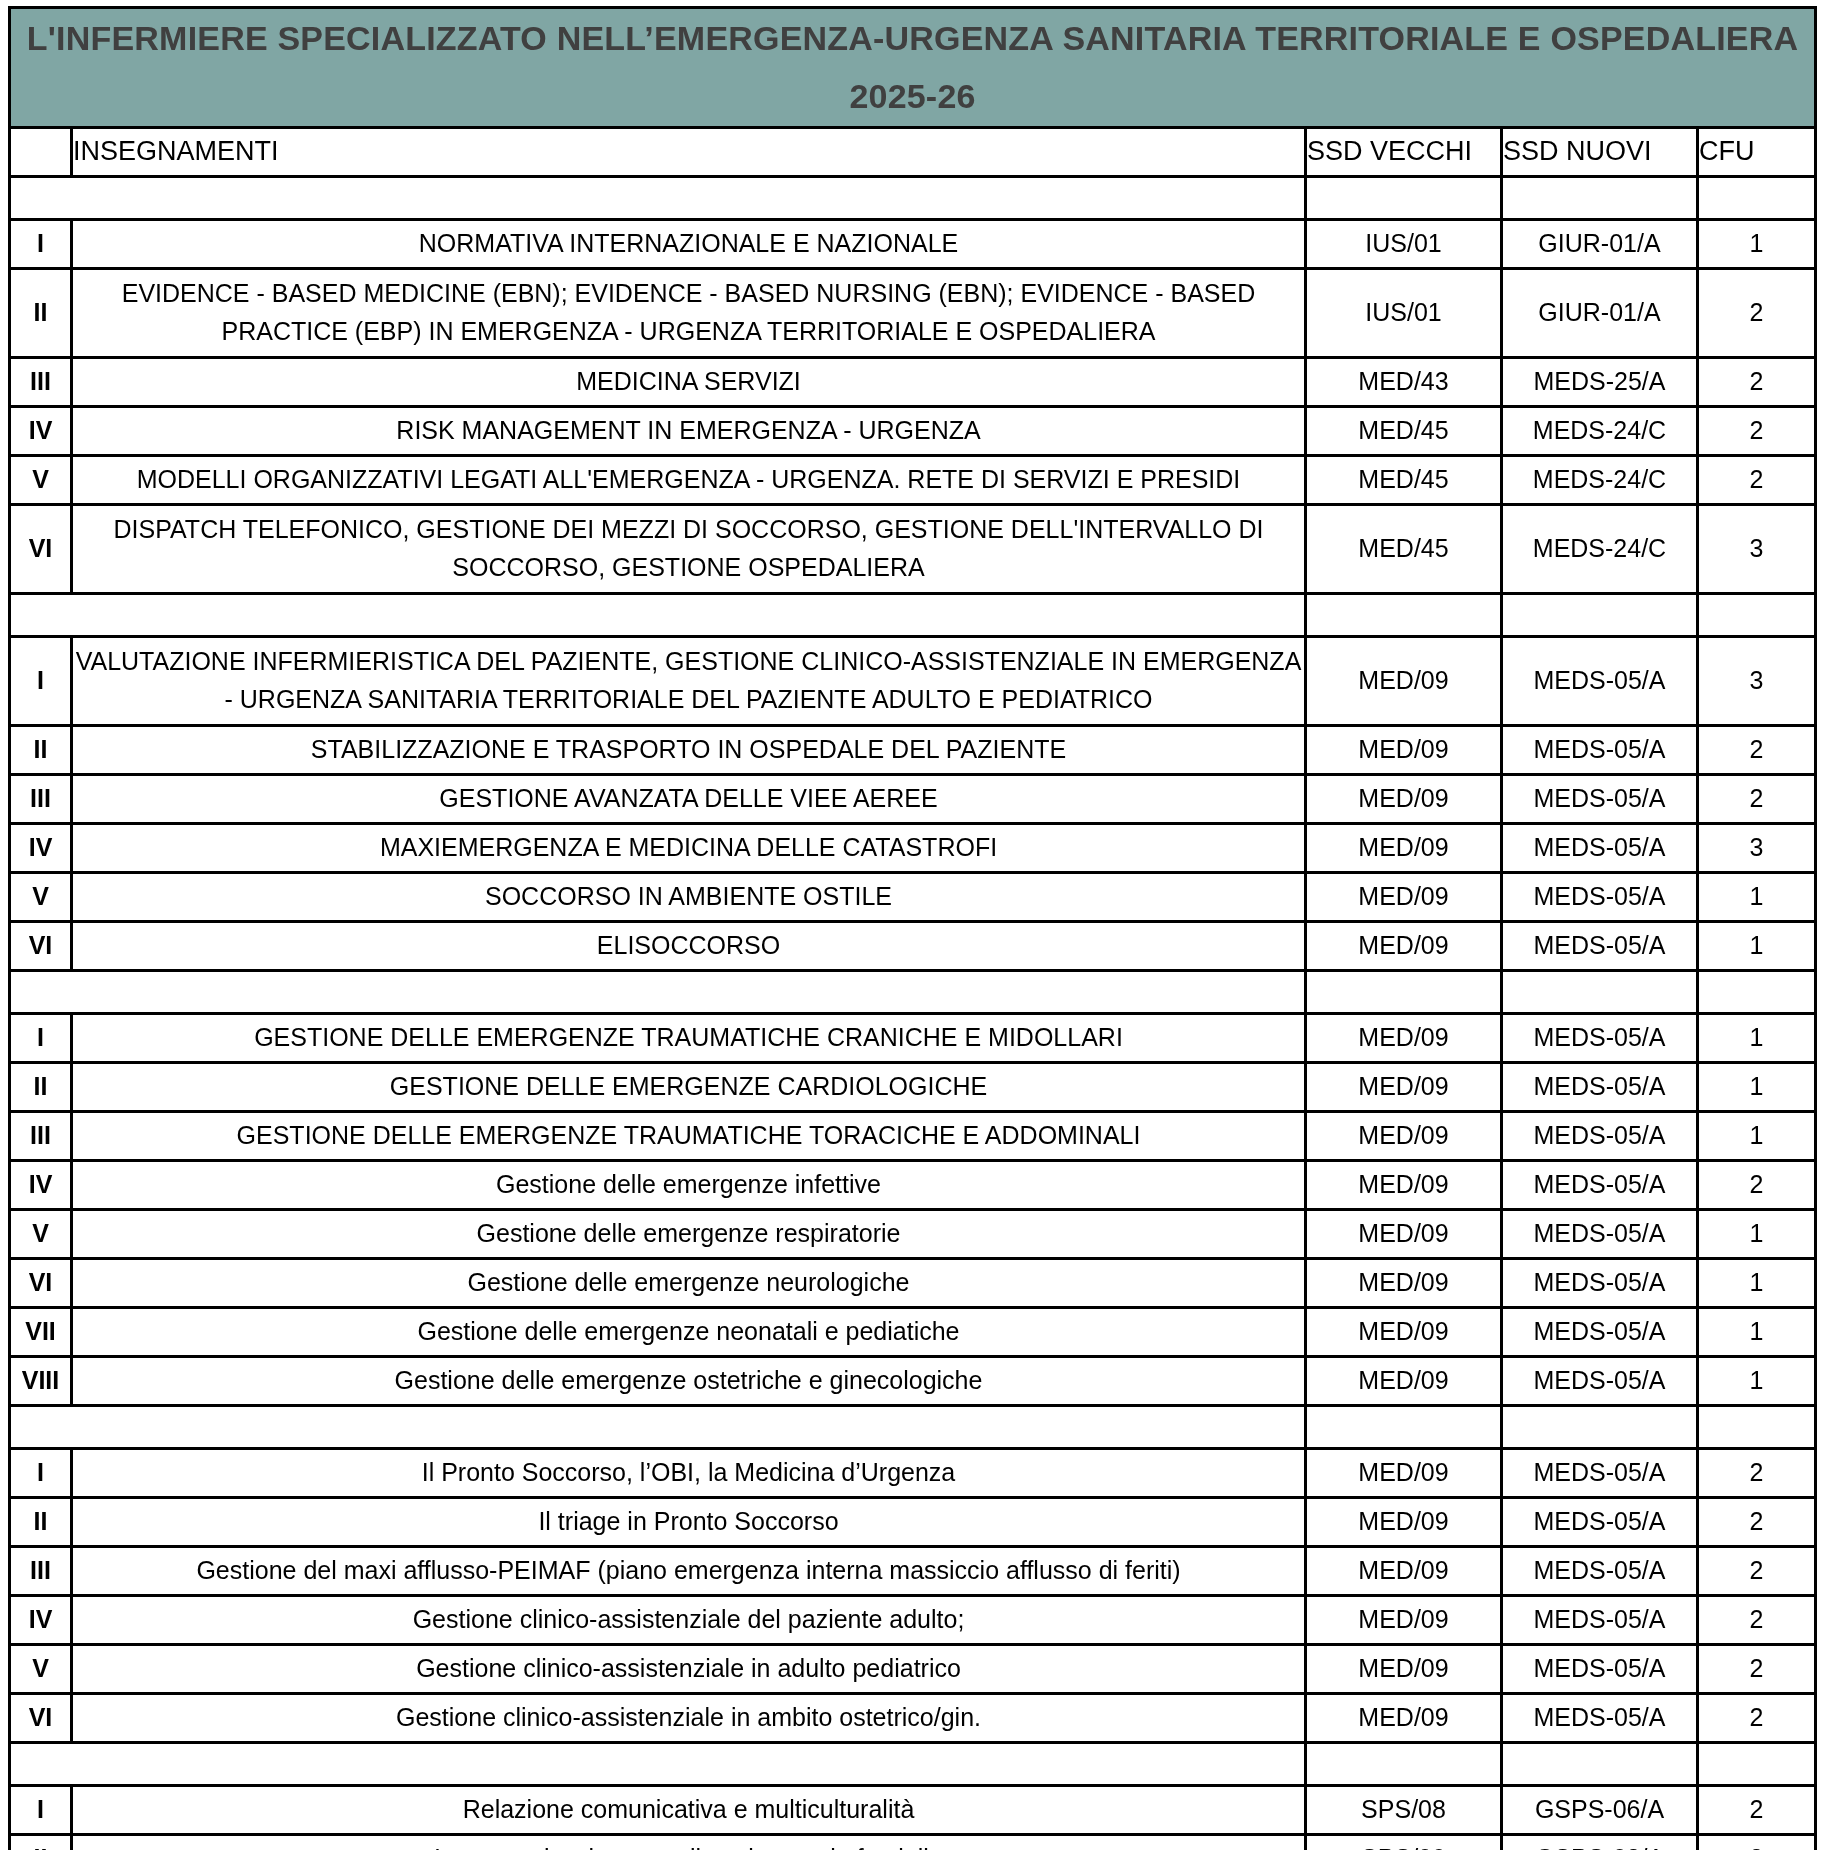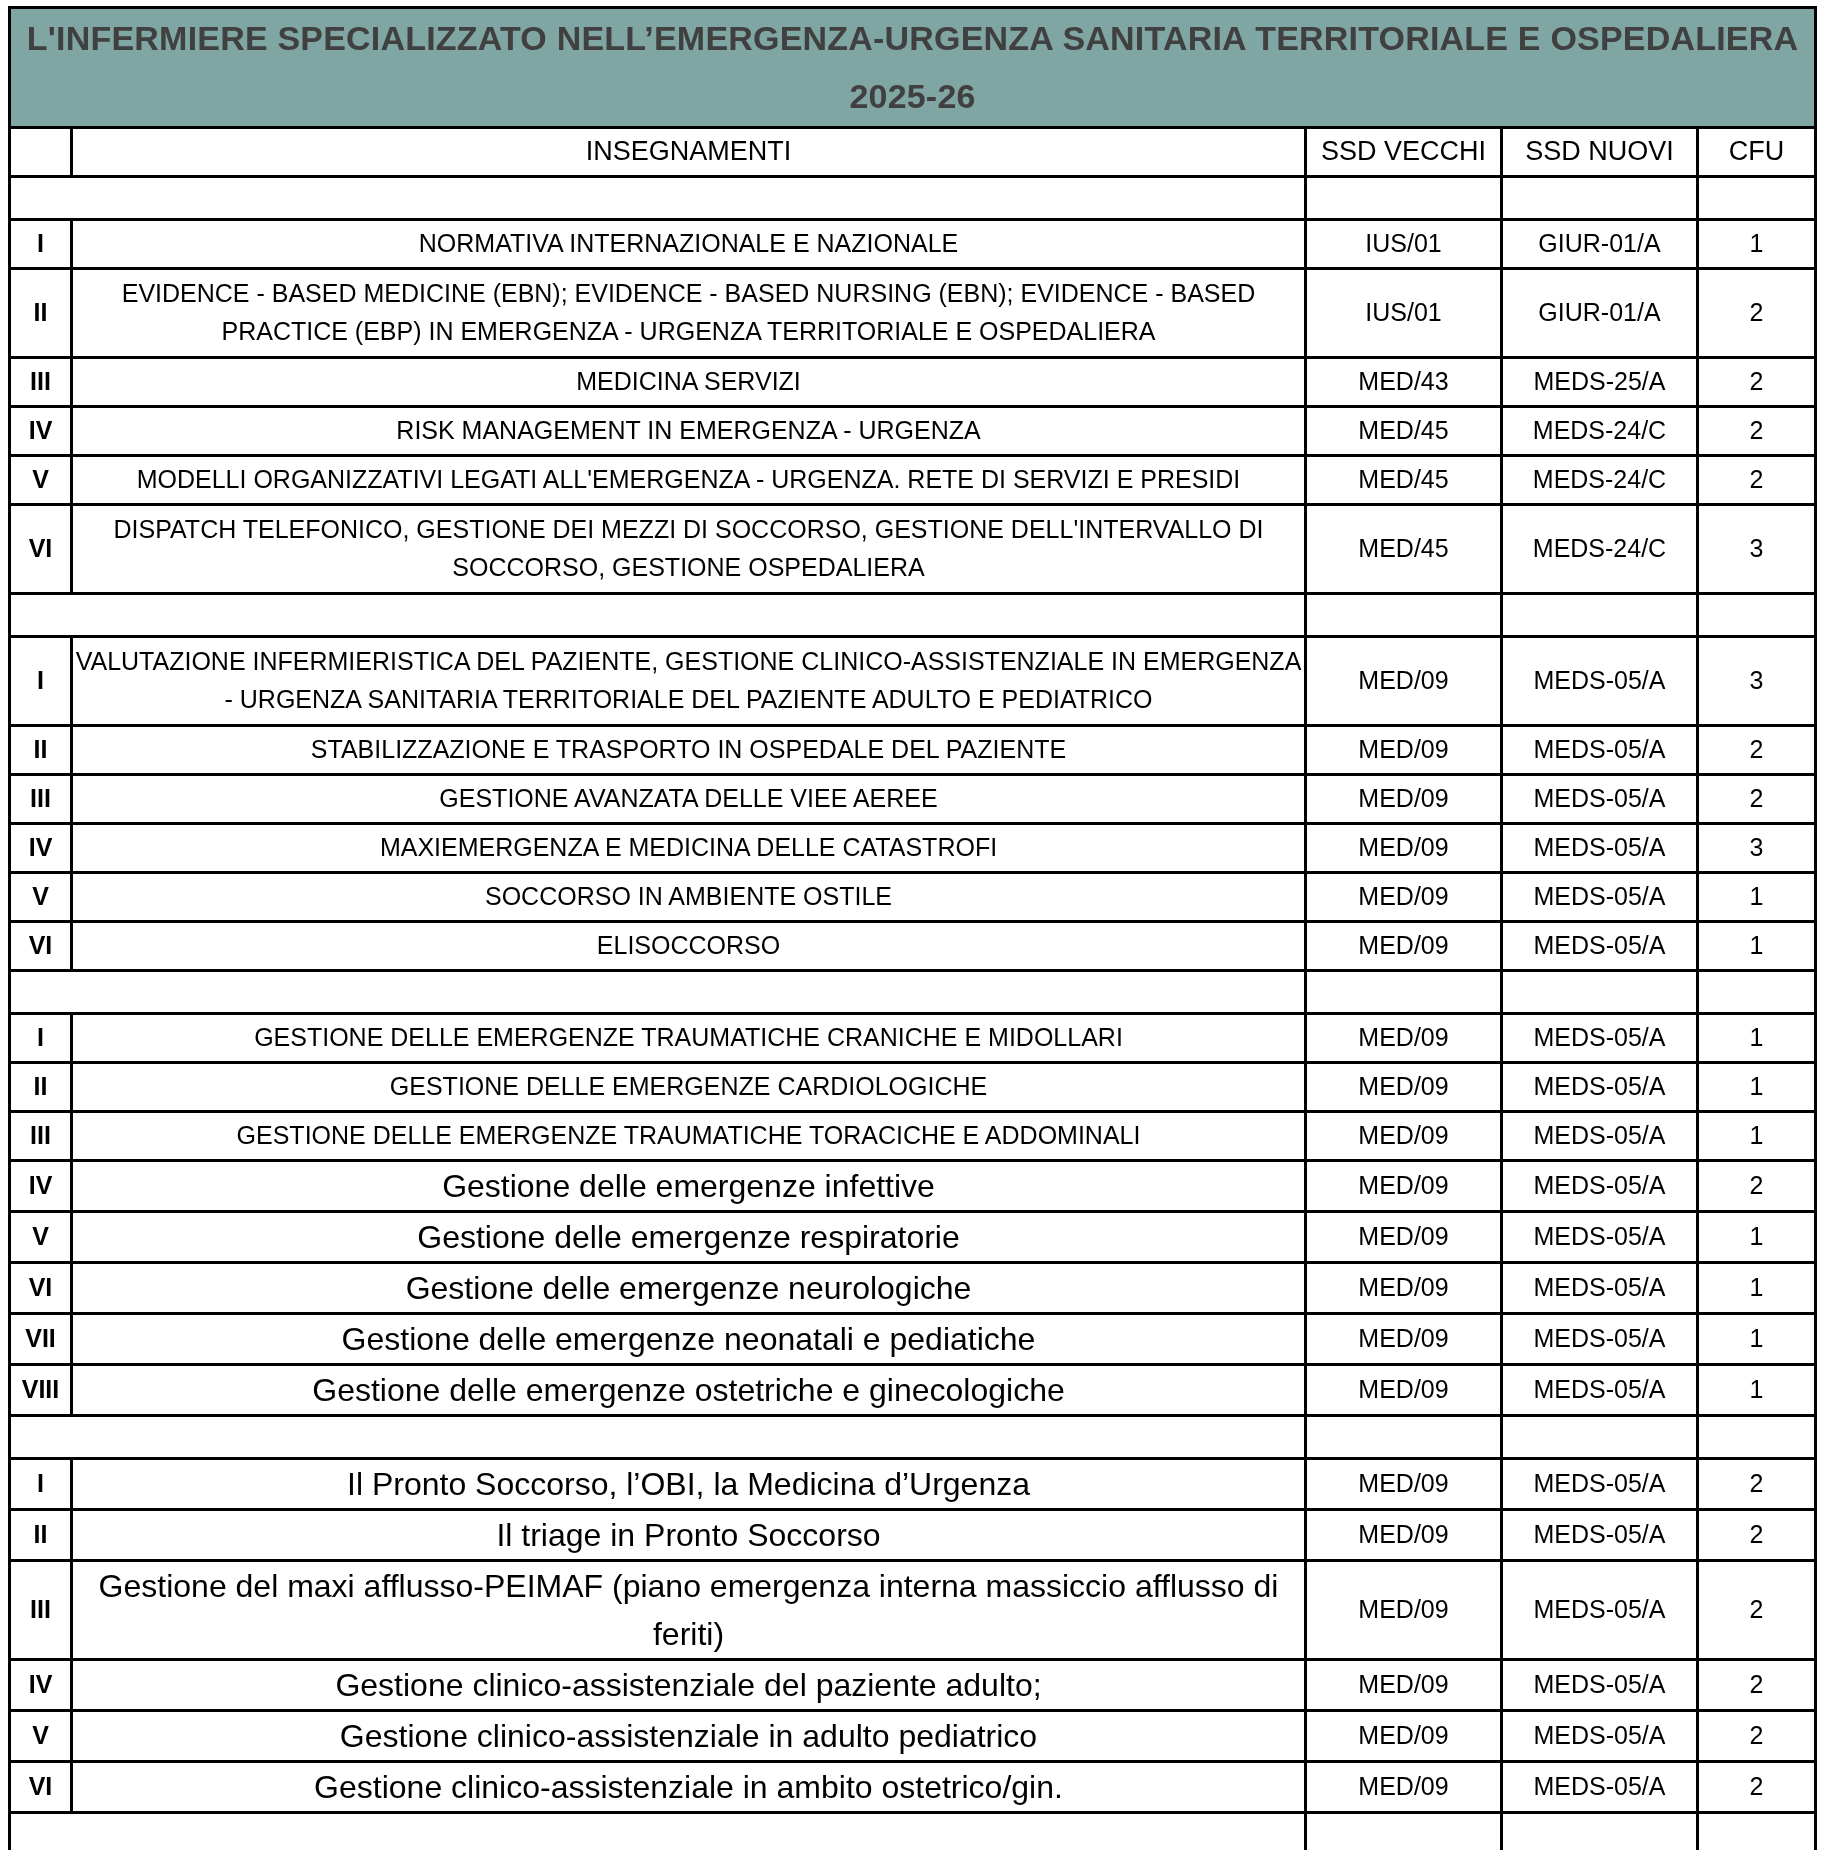--- a/index.html
+++ b/index.html
@@ -50,21 +50,21 @@
     font-size: 34px;
     font-weight: bold;
     line-height: 1.72;
     padding: 14px 70px 18px 70px;
     letter-spacing: 0.2px;
   }
 
   
   .colhdr {
     background: #ffffff;
-    text-align: center;
+    text-align: left;
     font-size: 27px;
     font-weight: normal;
     height: 46px;
     padding: 4px 0;
   }
 
   
   .grp {
     background: #a9c4c2;
     color: #ffffff;
@@ -83,21 +83,21 @@
     font-weight: bold;
     background: #ffffff;
   }
   .ins {
     text-align: center;
     font-size: 25px;
     padding: 6px 4px 6px 8px;
     line-height: 1.5;
     background: #ffffff;
   }
-  .ins.lower { font-size: 32px; margin-left: 24px; }
+  .ins.lower { font-size: 25px; margin-left: 24px; }
   .mid {
     text-align: center;
     font-size: 25px;
     background: #ffffff;
   }
   .cfu {
     text-align: center;
     font-size: 25px;
     background: #ffffff;
   }

